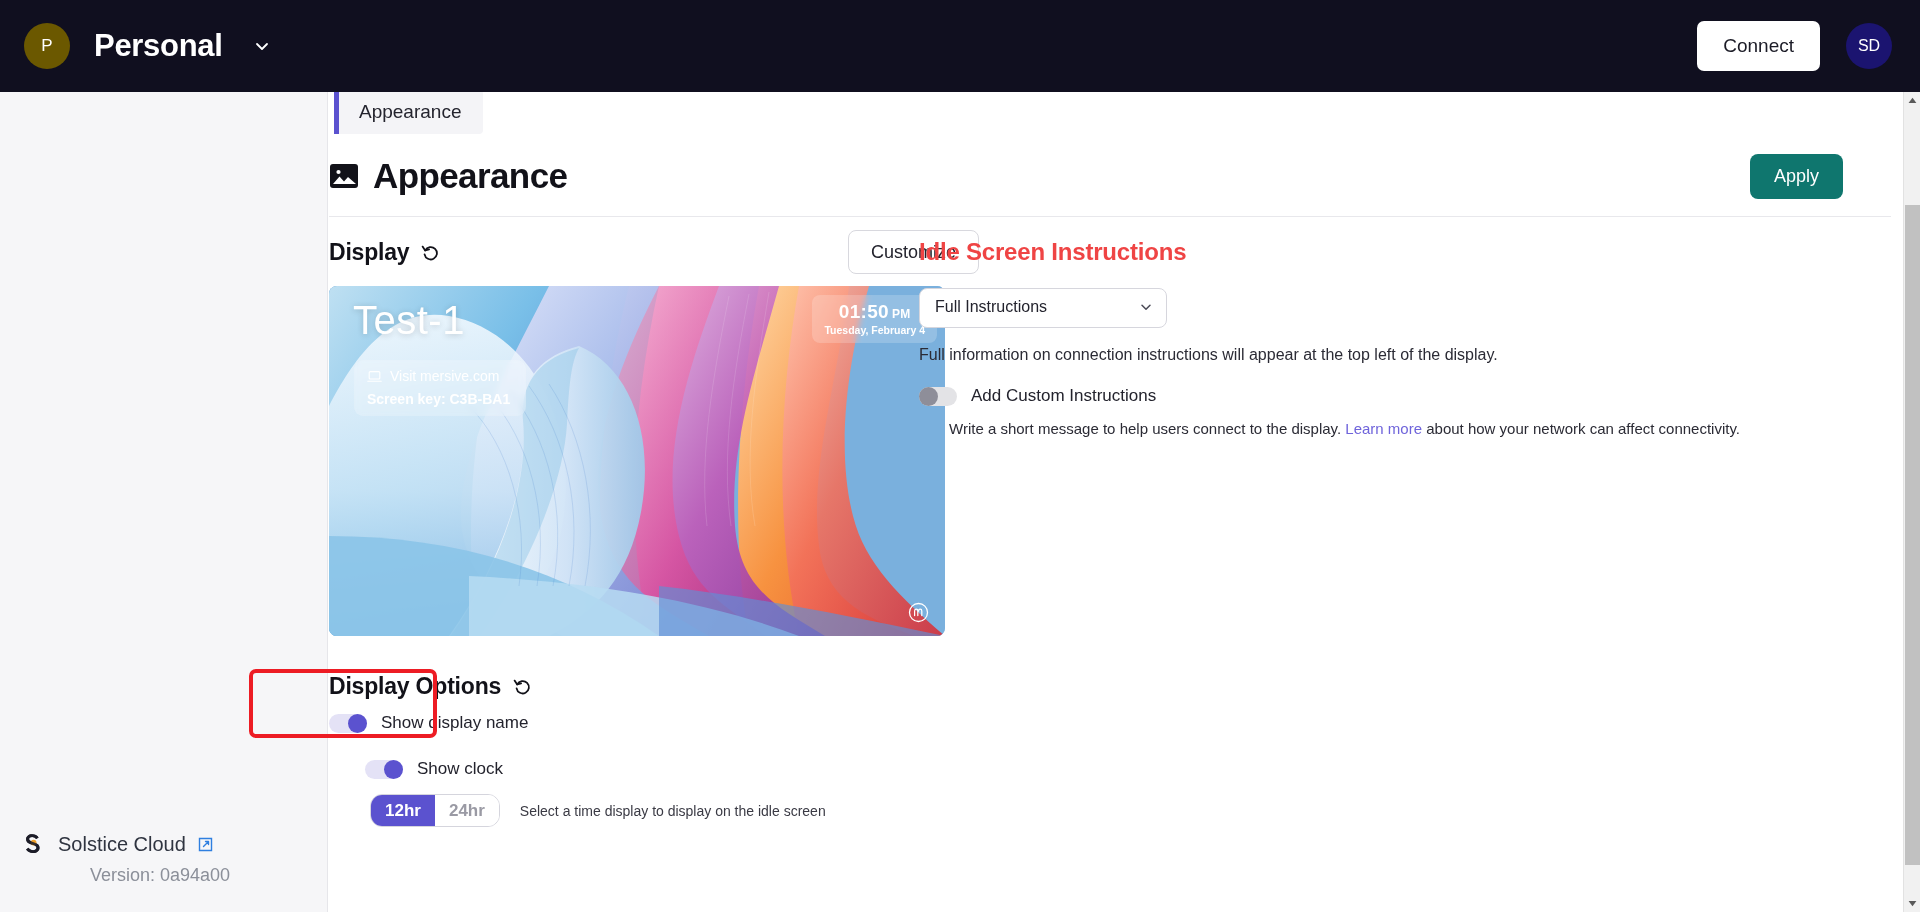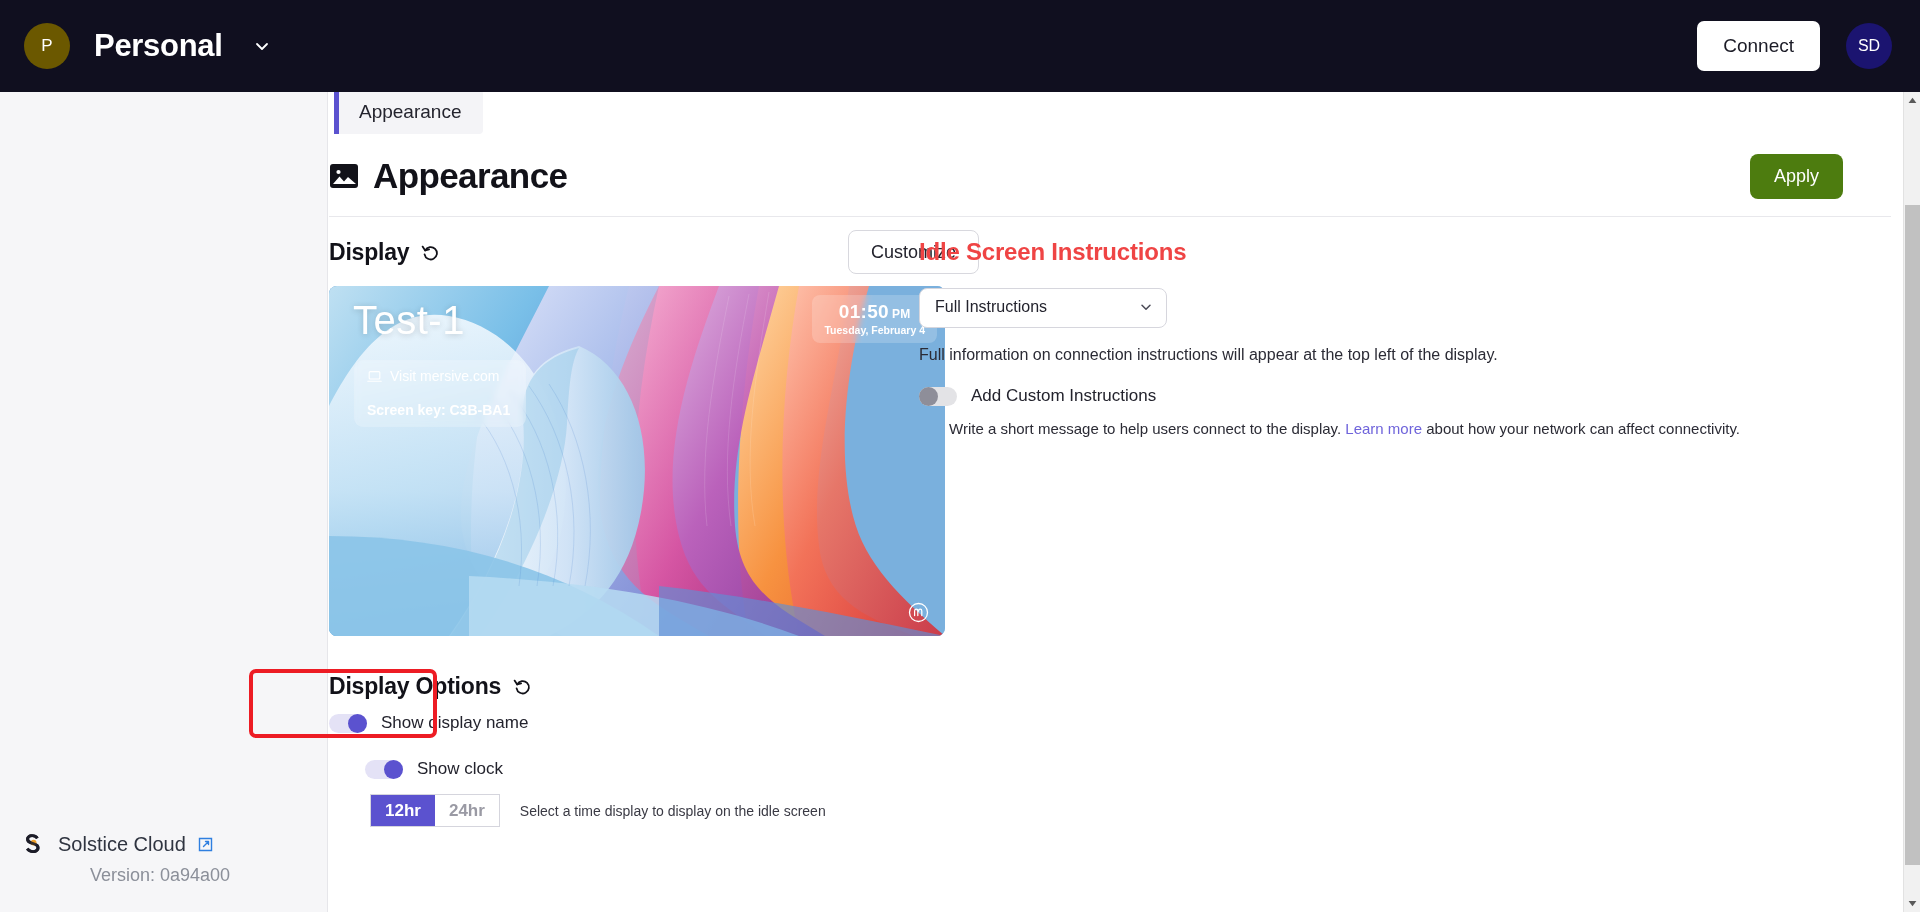--- a/index.html
+++ b/index.html
@@ -104,21 +104,21 @@
     padding: 0 48px 0 0;
   }
   .page-title {
     display: flex; align-items: center;
     font-size: 35px; font-weight: 700; color: #121219;
     letter-spacing: -0.6px;
   }
   .page-title .pt-icon { width: 30px; height: 30px; margin-right: 14px; display:block; }
   .head-spacer { flex: 1 1 auto; }
   .apply-btn {
-    background: #4d7c0f; color: #ffffff;
+    background: #0f766e; color: #ffffff;
     border: none; border-radius: 8px;
     height: 45px; padding: 12px 24px;
     font-size: 18px; font-family: inherit; cursor: pointer;
   }
   .head-divider {
     position: absolute; top: 124px; left: 0; width: 1562px;
     height: 1px; background: #e8e8ec;
   }
 
   
@@ -164,21 +164,21 @@
   .pv-info {
     position: absolute; left: 25px; top: 74px;
     background: rgba(255,255,255,0.22);
     border-radius: 9px;
     padding: 8px 16px 9px 13px;
     color: #ffffff;
     backdrop-filter: blur(3px);
   }
   .pv-info-row1 { display: flex; align-items: center; font-size: 14px; }
   .pv-laptop { width: 15px; height: 15px; margin-right: 8px; display:block; }
-  .pv-info-row2 { font-size: 14px; font-weight: 700; margin-top: 18px; text-align: center; }
+  .pv-info-row2 { font-size: 14px; font-weight: 700; margin-top: 7px; text-align: center; }
   .pv-clock {
     position: absolute; right: 8px; top: 9px;
     background: rgba(255,255,255,0.20);
     border-radius: 8px;
     padding: 6px 12px 7px;
     color: #ffffff; text-align: center;
     backdrop-filter: blur(3px);
   }
   .pv-time { font-size: 19px; font-weight: 700; letter-spacing: 0.3px; }
   .pv-time .ampm { font-size: 12px; font-weight: 700; margin-left: 3px; }
@@ -202,21 +202,21 @@
     position: absolute; top: 0px; width: 19px; height: 19px;
     border-radius: 50%;
   }
   .toggle.on .knob { right: 0; background: #5b52cf; }
   .toggle.off .knob { left: 0; background: #8e8e99; }
   .opt-label { font-size: 17px; color: #23232d; margin-left: 14px; white-space: nowrap; }
 
   .segrow { display: flex; align-items: center; margin-top: 8px; padding-left: 41px; }
   .segmented {
     display: inline-flex; border: 1px solid #d5d5dd;
-    border-radius: 0; overflow: hidden; height: 33px;
+    border-radius: 12px; overflow: hidden; height: 33px;
   }
   .seg {
     min-width: 55px; padding: 0 14px;
     display: flex; align-items: center; justify-content: center;
     font-size: 17px; font-weight: 700; cursor: pointer;
     background: #ffffff; color: #9a9aa4;
   }
   .seg.active { background: #5b52cf; color: #ffffff; }
   .seg-hint { font-size: 14px; color: #3a3a44; margin-left: 20px; white-space: nowrap; }
 

